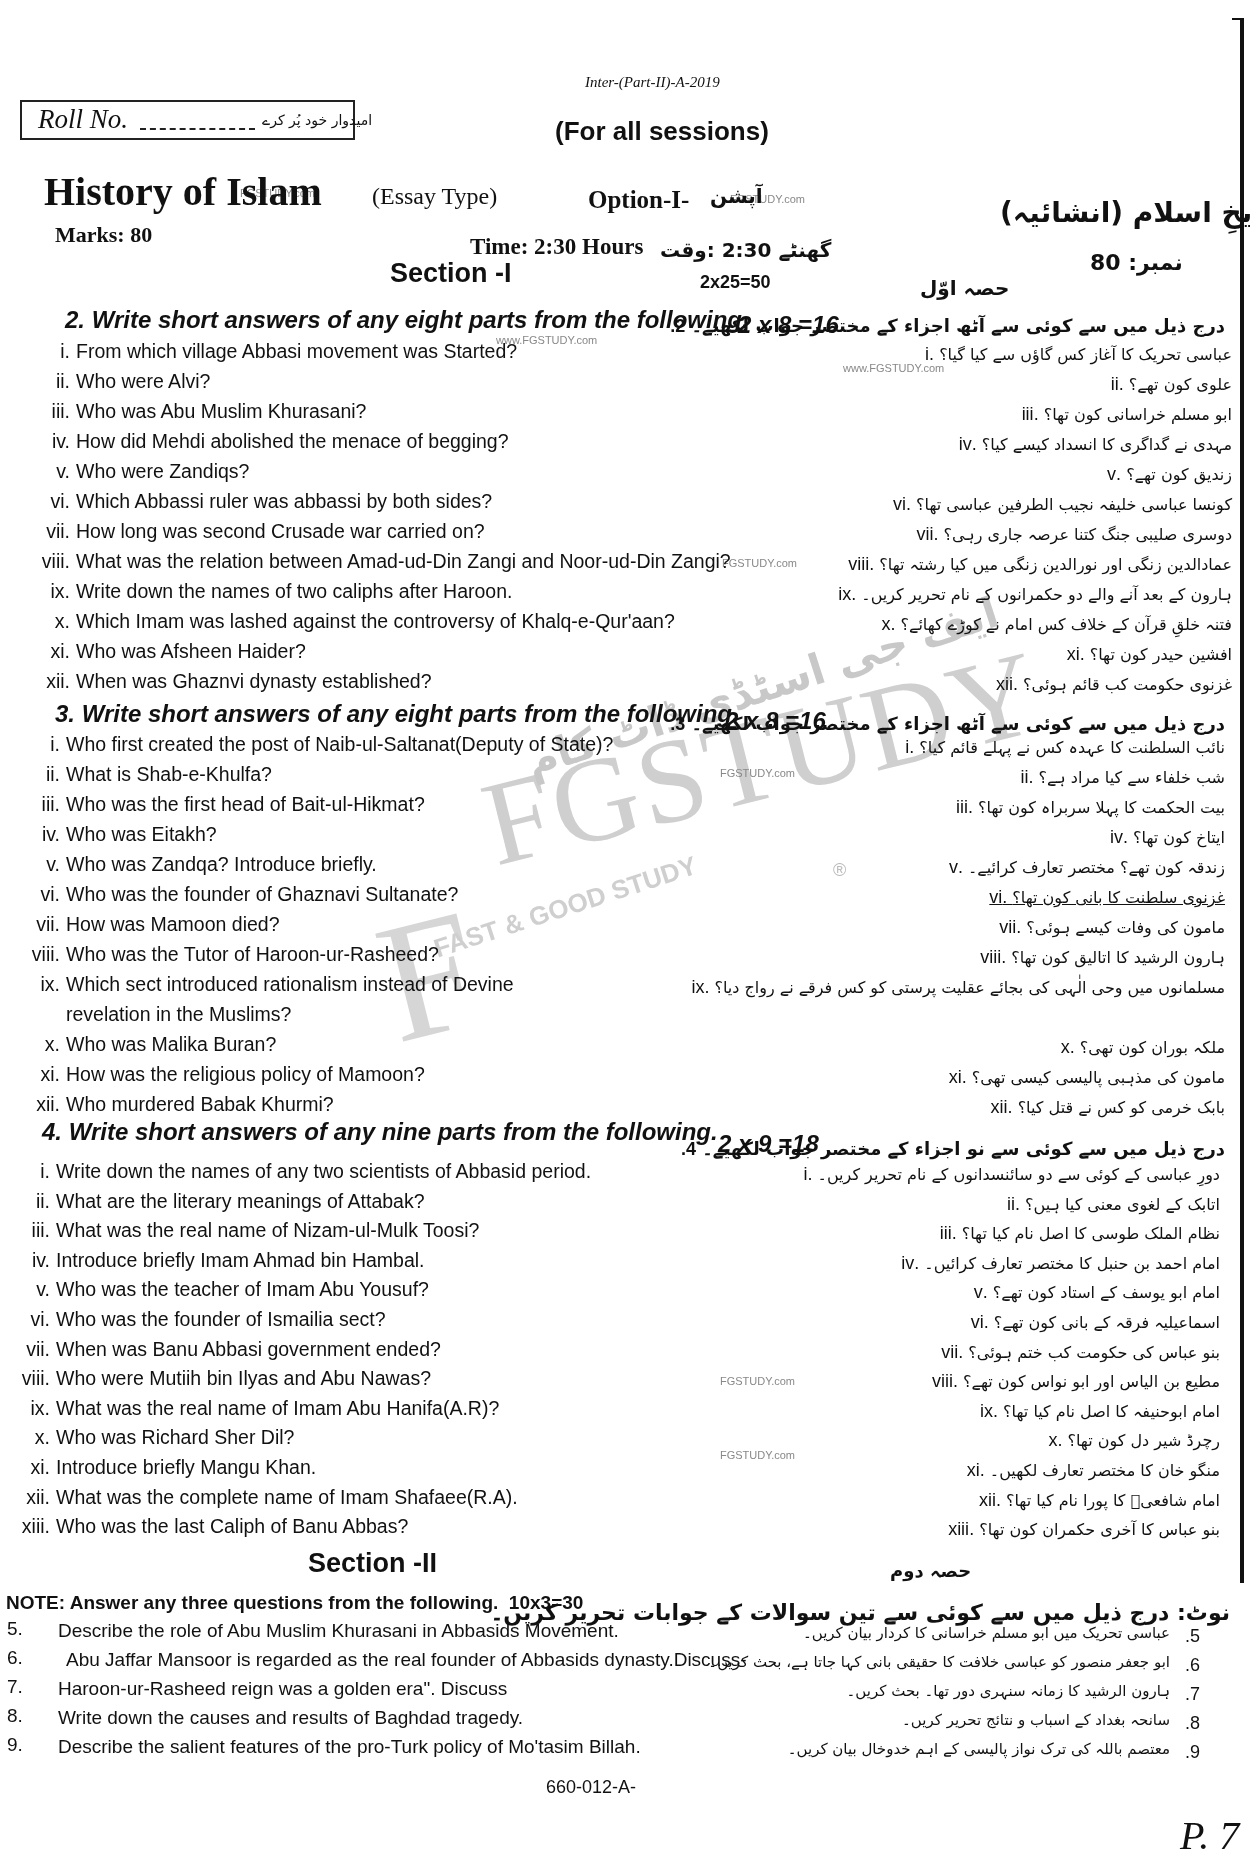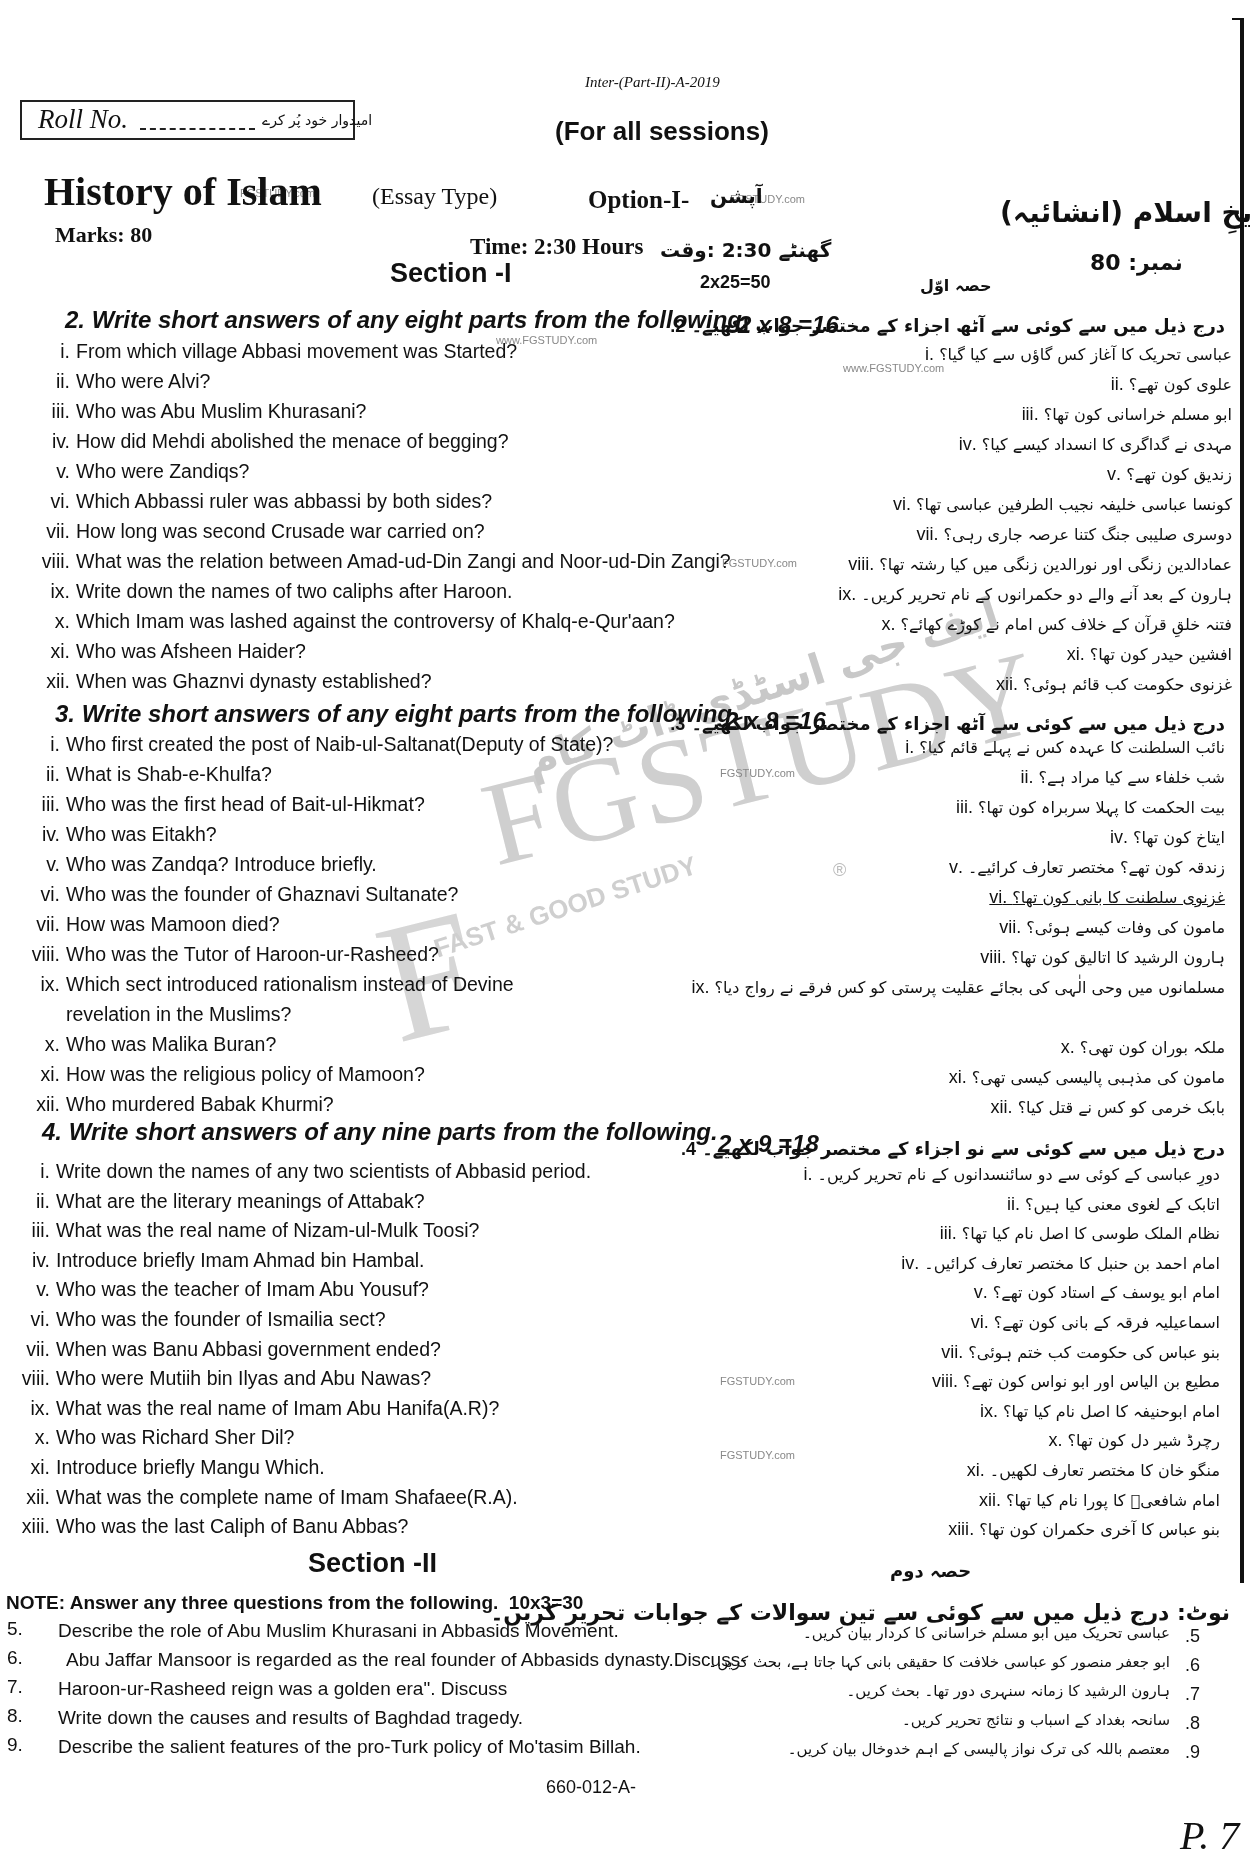--- a/index.html
+++ b/index.html
@@ -81,21 +81,21 @@
 <div class="abs urdu" id="option-urdu">آپشن</div>
 <div class="abs urdu" id="title-urdu">تاریخِ اسلام (انشائیہ)</div>
 
 <div class="abs serif" id="marks">Marks: 80</div>
 <div class="abs urdu" id="marks-urdu">نمبر: 80</div>
 <div class="abs serif" id="time">Time: 2:30 Hours</div>
 <div class="abs urdu" id="time-urdu">گھنٹے 2:30 :وقت</div>
 
 <div class="abs sans sec-title" style="left:390px;top:258px;">Section -I</div>
 <div class="abs sans" style="left:700px;top:272px;font-size:18px;font-weight:bold;">2x25=50</div>
-<div class="abs urdu" style="left:920px;top:276px;font-size:16px;font-weight:bold;">حصہ اوّل</div>
+<div class="abs urdu" style="left:920px;top:276px;font-size:20px;font-weight:bold;">حصہ اوّل</div>
 
 <div class="abs q-head" style="left:65px;top:306px;">
   <span>2.</span>
   <span>Write short answers of any eight parts from the following.</span>
 </div>
 <div class="abs q-head" style="left:738px;top:311px;">2 x 8 =16</div>
 <div class="abs urdu u-head" style="left:835px;top:315px;width:390px;text-align:right;">
   <span>درج ذیل میں سے کوئی سے آٹھ اجزاء کے مختصر جواب لکھیے۔</span> <span class="u-roman">2.</span>
 </div>
 
@@ -184,21 +184,21 @@
     <div class="abs q-item" style="left: -8px; top: 1308px;"><span class="roman">vi.</span><span>Who was the founder of Ismailia sect?</span></div>
     <div class="abs urdu u-item" style="left: 800px; width: 420px; text-align: right; top: 1312px;"><span>اسماعیلیہ فرقہ کے بانی کون تھے؟</span><span class="u-roman"> .vi</span></div>
     <div class="abs q-item" style="left: -8px; top: 1337.6px;"><span class="roman">vii.</span><span>When was Banu Abbasi government ended?</span></div>
     <div class="abs urdu u-item" style="left: 800px; width: 420px; text-align: right; top: 1341.6px;"><span>بنو عباس کی حکومت کب ختم ہوئی؟</span><span class="u-roman"> .vii</span></div>
     <div class="abs q-item" style="left: -8px; top: 1367.2px;"><span class="roman">viii.</span><span>Who were Mutiih bin Ilyas and Abu Nawas?</span></div>
     <div class="abs urdu u-item" style="left: 800px; width: 420px; text-align: right; top: 1371.2px;"><span>مطیع بن الیاس اور ابو نواس کون تھے؟</span><span class="u-roman"> .viii</span></div>
     <div class="abs q-item" style="left: -8px; top: 1396.8px;"><span class="roman">ix.</span><span>What was the real name of Imam Abu Hanifa(A.R)?</span></div>
     <div class="abs urdu u-item" style="left: 800px; width: 420px; text-align: right; top: 1400.8px;"><span>امام ابوحنیفہ کا اصل نام کیا تھا؟</span><span class="u-roman"> .ix</span></div>
     <div class="abs q-item" style="left: -8px; top: 1426.4px;"><span class="roman">x.</span><span>Who was Richard Sher Dil?</span></div>
     <div class="abs urdu u-item" style="left: 800px; width: 420px; text-align: right; top: 1430.4px;"><span>رچرڈ شیر دل کون تھا؟</span><span class="u-roman"> .x</span></div>
-    <div class="abs q-item" style="left: -8px; top: 1456px;"><span class="roman">xi.</span><span>Introduce briefly Mangu Which.</span></div>
+    <div class="abs q-item" style="left: -8px; top: 1456px;"><span class="roman">xi.</span><span>Introduce briefly Mangu Khan.</span></div>
     <div class="abs urdu u-item" style="left: 800px; width: 420px; text-align: right; top: 1460px;"><span>منگو خان کا مختصر تعارف لکھیں۔</span><span class="u-roman"> .xi</span></div>
     <div class="abs q-item" style="left: -8px; top: 1485.6px;"><span class="roman">xii.</span><span>What was the complete name of Imam Shafaee(R.A).</span></div>
     <div class="abs urdu u-item" style="left: 800px; width: 420px; text-align: right; top: 1489.6px;"><span>امام شافعیؒ کا پورا نام کیا تھا؟</span><span class="u-roman"> .xii</span></div>
     <div class="abs q-item" style="left: -8px; top: 1515.2px;"><span class="roman">xiii.</span><span>Who was the last Caliph of Banu Abbas?</span></div>
     <div class="abs urdu u-item" style="left: 800px; width: 420px; text-align: right; top: 1519.2px;"><span>بنو عباس کا آخری حکمران کون تھا؟</span><span class="u-roman"> .xiii</span></div>
   </div>
 
 <div class="abs sans sec-title" style="left:308px;top:1548px;">Section -II</div>
 <div class="abs urdu" style="left:890px;top:1560px;font-size:18px;font-weight:bold;">حصہ دوم</div>
 

